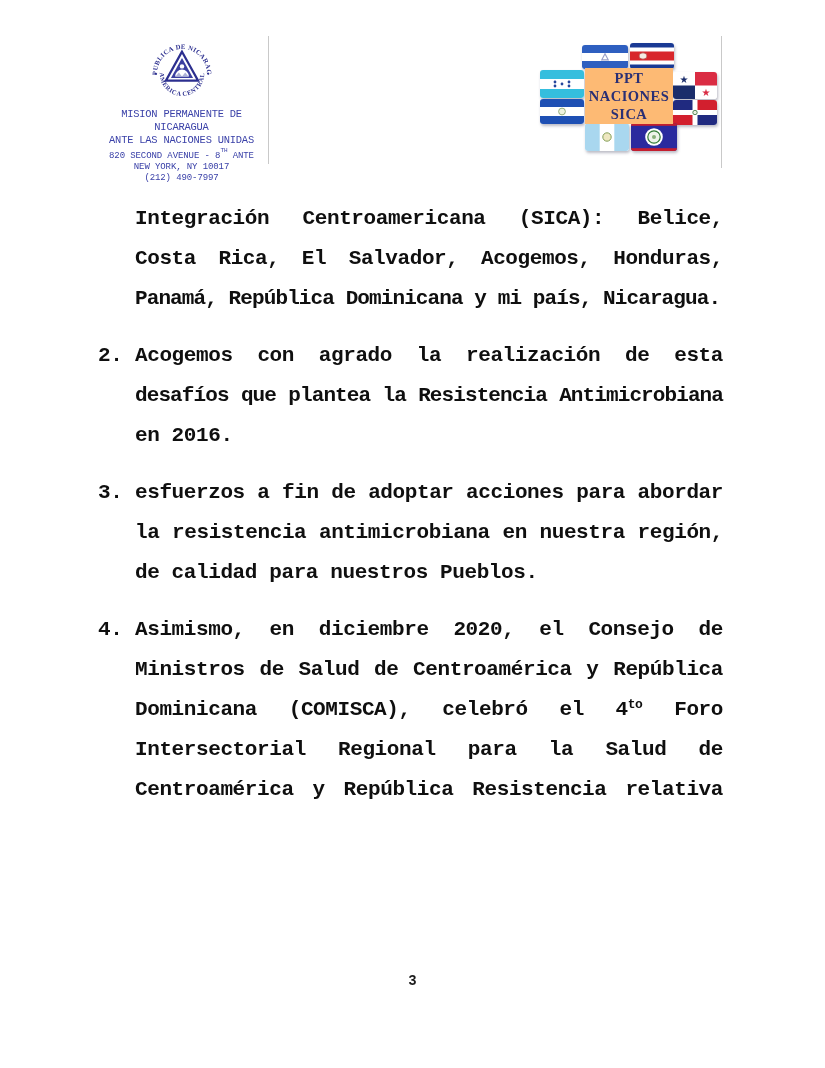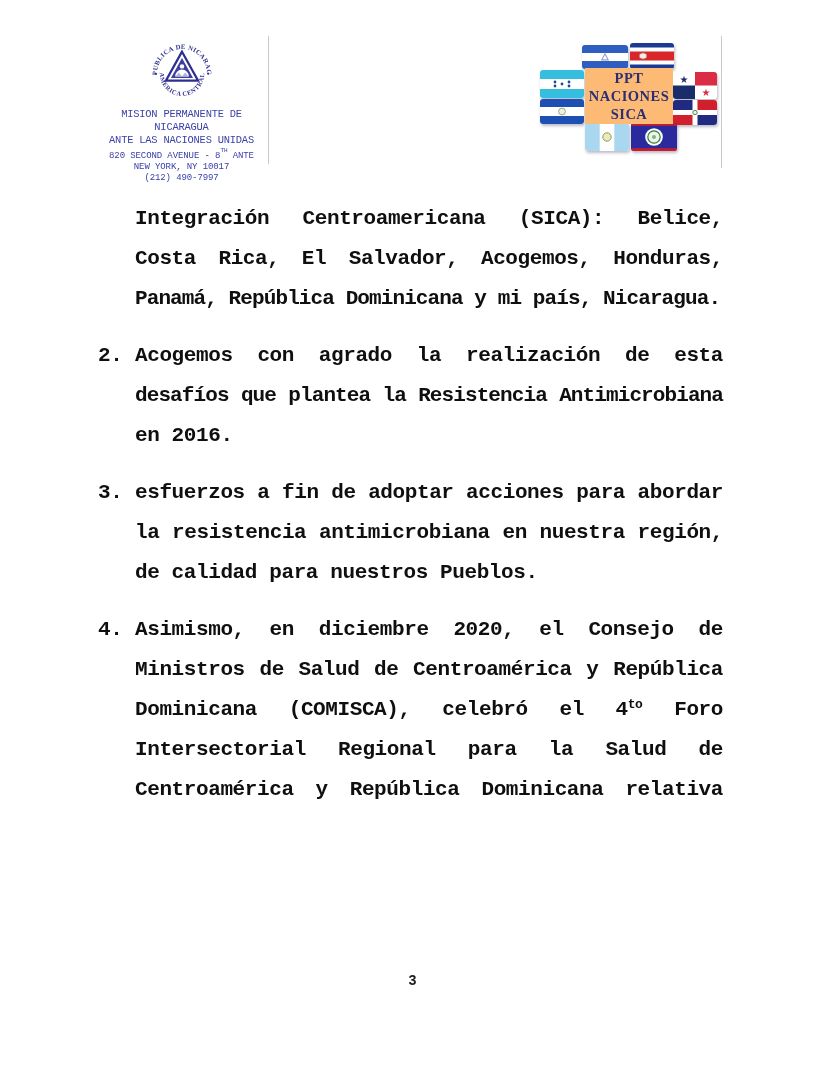--- a/index.html
+++ b/index.html
@@ -230,20 +230,20 @@
       <div class="ln">la resistencia antimicrobiana en nuestra región,</div>
       <div class="ln endline">de calidad para nuestros Pueblos.</div>
     </div>
 
     <div class="para">
       <span class="num">4.</span>
       <div class="ln">Asimismo, en diciembre 2020, el Consejo de</div>
       <div class="ln">Ministros de Salud de Centroamérica y República</div>
       <div class="ln"><span>Dominicana (COMISCA), celebró el 4</span><span class="sup">to</span><span> Foro</span></div>
       <div class="ln">Intersectorial Regional para la Salud de</div>
-      <div class="ln">Centroamérica y República Dominicana relativa</div>
+      <div class="ln">Centroamérica y República Resistencia relativa</div>
     </div>
 
   </div>
 
   <div class="pageno">3</div>
 
 </div>
 
 </body></html>

